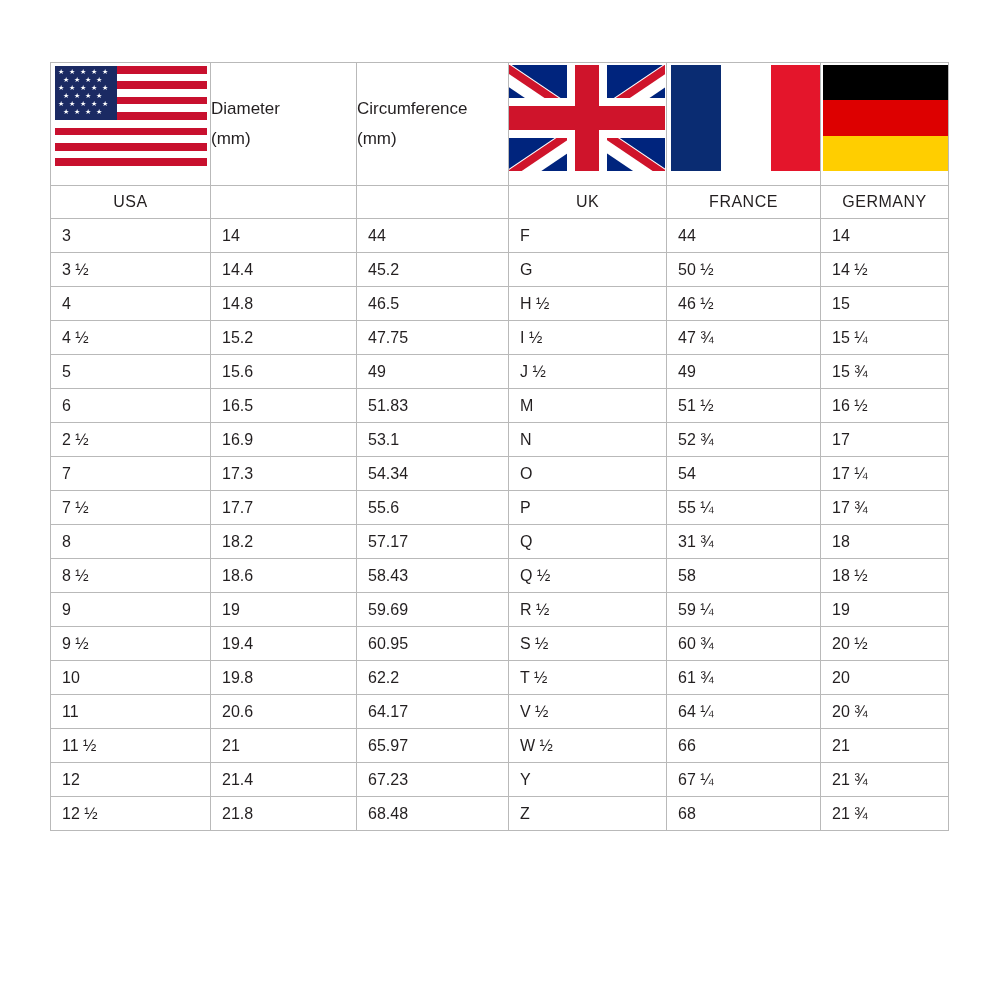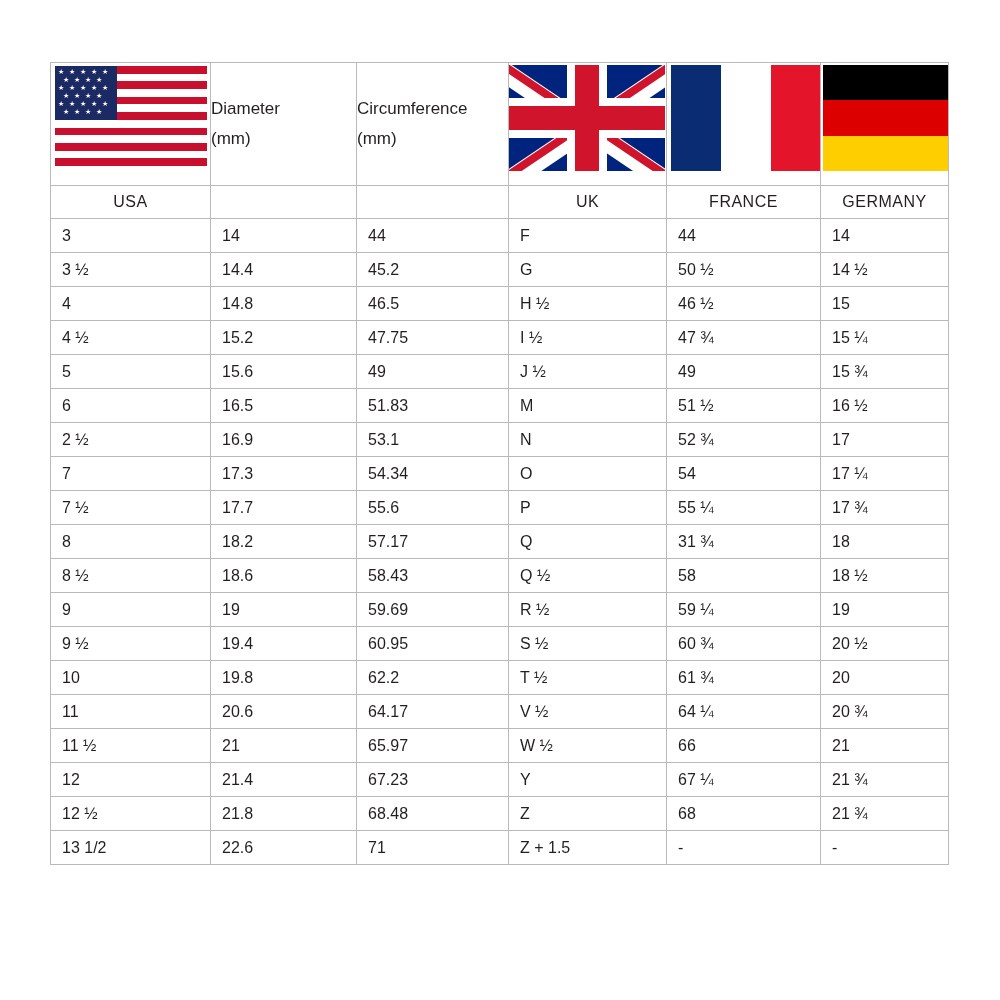--- a/index.html
+++ b/index.html
@@ -393,24 +393,16 @@
           <td>21 ¾</td>
         </tr>
         <tr class="data-row">
           <td>12 ½</td>
           <td>21.8</td>
           <td>68.48</td>
           <td>Z</td>
           <td>68</td>
           <td>21 ¾</td>
         </tr>
-        <tr class="data-row">
-          <td>13 1/2</td>
-          <td>22.6</td>
-          <td>71</td>
-          <td>Z + 1.5</td>
-          <td>-</td>
-          <td>-</td>
-        </tr>
       </tbody>
     </table>
   </div>
 </div>
 
 </body></html>

